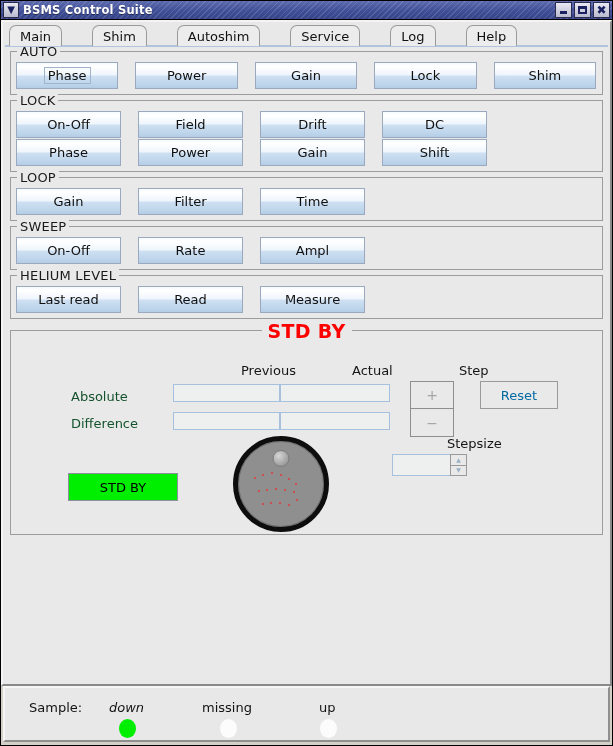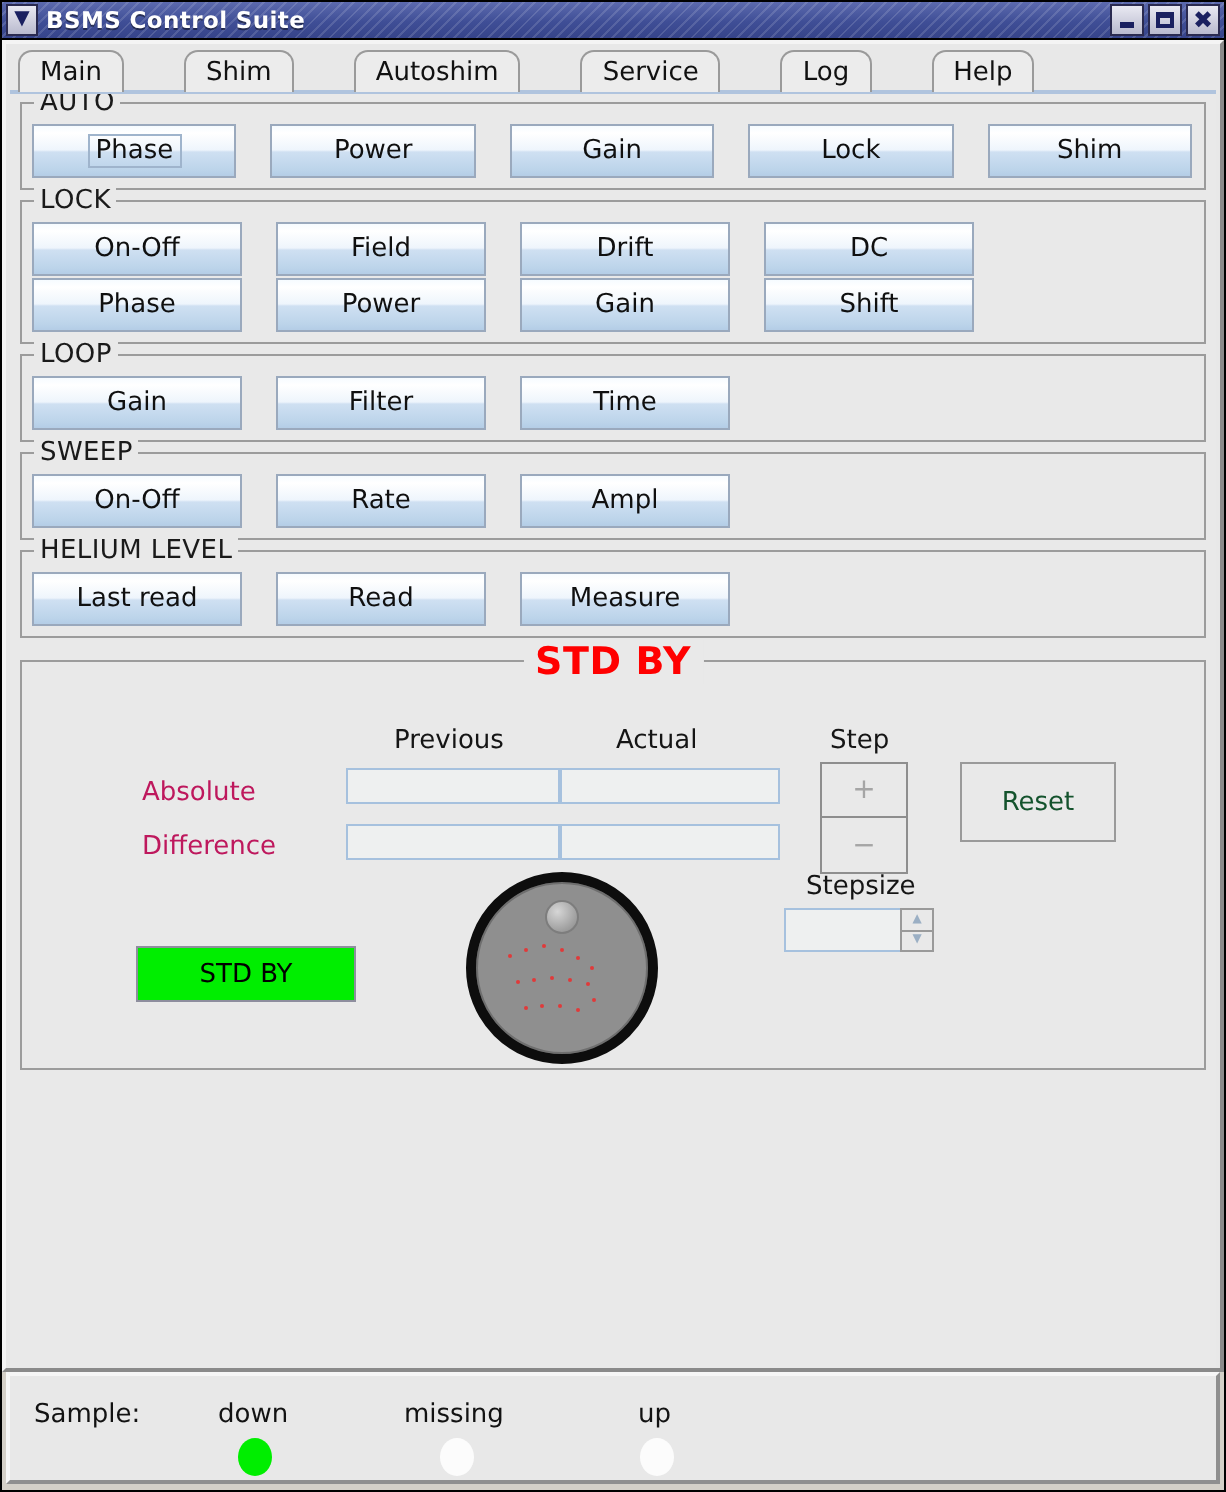--- a/index.html
+++ b/index.html
@@ -162,23 +162,24 @@
     font-family: "DejaVu Sans", sans-serif;
     letter-spacing: .3px;
     white-space: nowrap;
   }
 
   .fields-area { position: absolute; left: 0; top: 0; width: 100%; height: 100%; }
 
   .col-head {
     position: absolute; font-size: 13px; color: #151515;
     font-family: "DejaVu Sans", sans-serif;
+    margin-left: 44px;
   }
   .row-label {
-    position: absolute; font-size: 13px; color: #be185d;
+    position: absolute; font-size: 13px; color: #14532d;
     font-family: "DejaVu Sans", sans-serif;
   }
   .txtfield {
     position: absolute;
     background: #eef0f0;
     border: 1px solid #a6c1de;
     height: 18px;
   }
 
   
@@ -188,24 +189,24 @@
     border: 1px solid #8e8e8e;
     background: #e9e9e9;
     color: #a5a5a5;
     display: flex; align-items: center; justify-content: center;
     font-size: 14px;
     font-family: "DejaVu Sans", sans-serif;
   }
   .step-minus { border-top: none; }
   .reset-btn {
     position: absolute;
-    width: 78px; height: 40px;
+    width: 78px; height: 28px;
     border: 1px solid #9a9a9a;
     background: #e9e9e9;
-    color: #14532d; font-size: 13px;
+    color: #0369a1; font-size: 13px;
     display: flex; align-items: center; justify-content: center;
     font-family: "DejaVu Sans", sans-serif;
   }
 
   
   .spinner { position: absolute; display: flex; height: 22px; }
   .spinner .sp-field {
     width: 58px; height: 22px;
     background: #eef0f0; border: 1px solid #a6c1de; border-right: none;
   }
@@ -472,23 +473,23 @@
             </div>
           </div>
 
         </div>
       </div>
 
     </div>
   </div>
 
   <div class="statusbar">
-    <div class="st-label" style="left:12px; top:12px;">Sample:</div>
-
-    <div class="st-label" style="left:104px; top:12px;">down</div>
+    <div class="st-label" style="left:24px; top:12px;">Sample:</div>
+
+    <div class="st-label" style="left:104px; top:12px;font-style:italic;">down</div>
     <div class="st-label" style="left:197px; top:12px;">missing</div>
     <div class="st-label" style="left:314px; top:12px;">up</div>
 
     <div class="led on" style="left:114px; top:31px;"></div>
     <div class="led off" style="left:215px; top:31px;"></div>
     <div class="led off" style="left:315px; top:31px;"></div>
   </div>
 
 </div>
 

